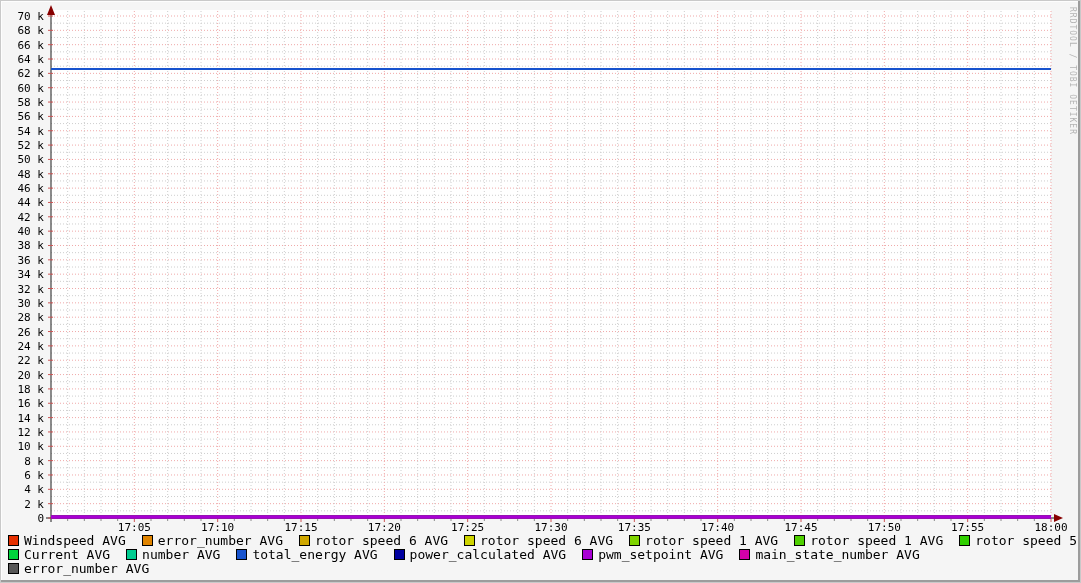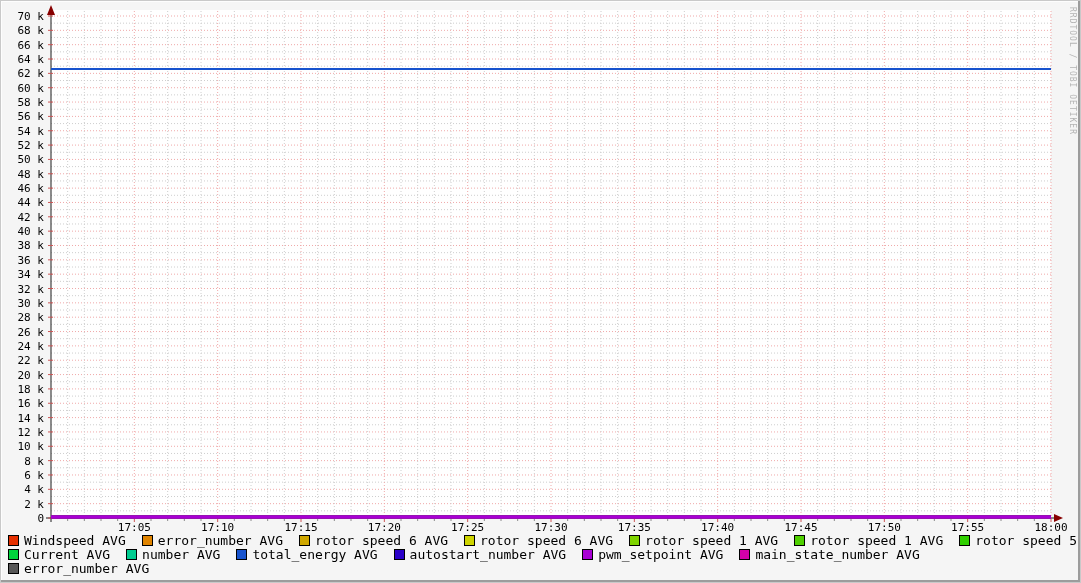--- a/index.html
+++ b/index.html
@@ -395,22 +395,22 @@
         </span>
         <span class="legend-item">
           <span class="legend-swatch" style="background: rgb(0, 204, 144);"></span>
           <span>number AVG</span>
         </span>
         <span class="legend-item">
           <span class="legend-swatch" style="background: rgb(23, 83, 206);"></span>
           <span>total_energy AVG</span>
         </span>
         <span class="legend-item">
-          <span class="legend-swatch" style="background: rgb(42, 0, 200);"></span>
-          <span>autostart_number AVG</span>
+          <span class="legend-swatch" style="background: rgb(0, 0, 160);"></span>
+          <span>power_calculated AVG</span>
         </span>
         <span class="legend-item">
           <span class="legend-swatch" style="background: rgb(168, 0, 212);"></span>
           <span>pwm_setpoint AVG</span>
         </span>
         <span class="legend-item">
           <span class="legend-swatch" style="background: rgb(212, 0, 168);"></span>
           <span>main_state_number AVG</span>
         </span>
       </div>

